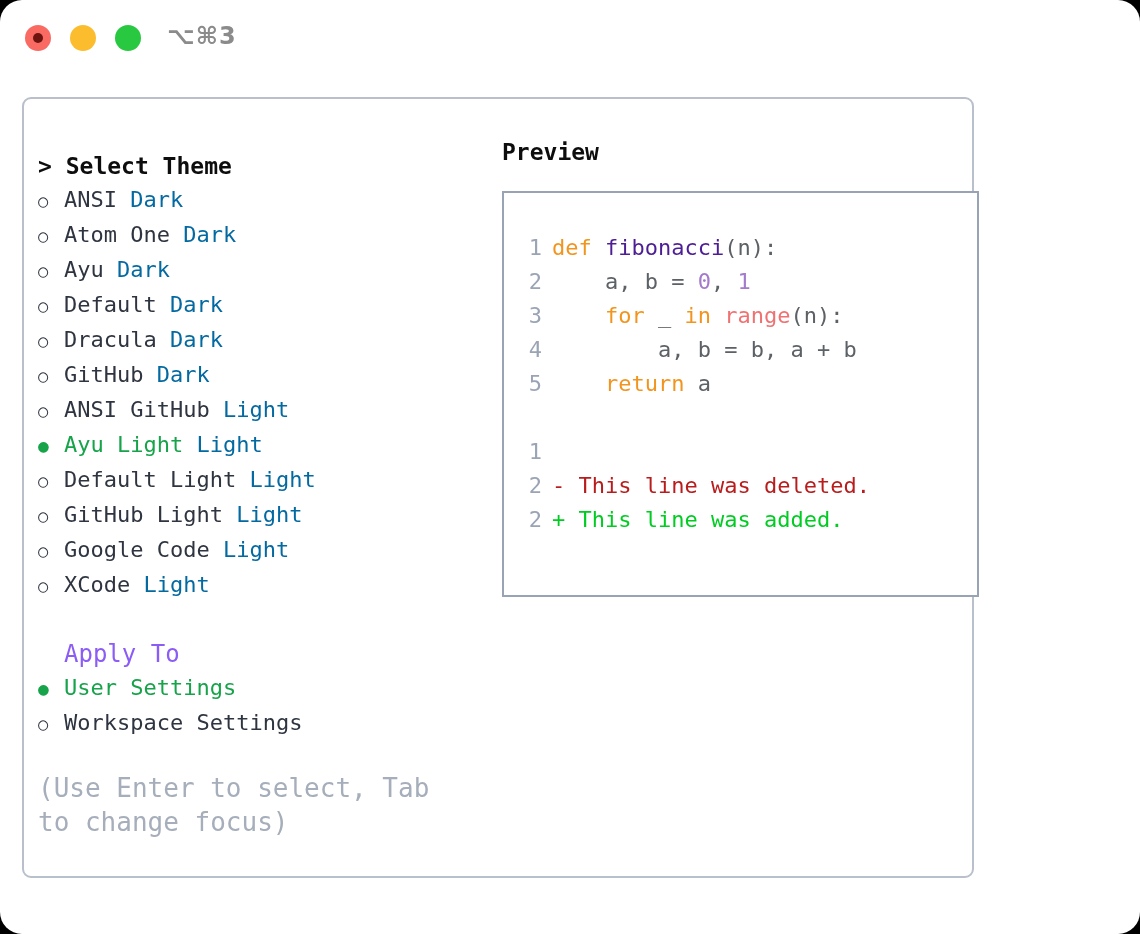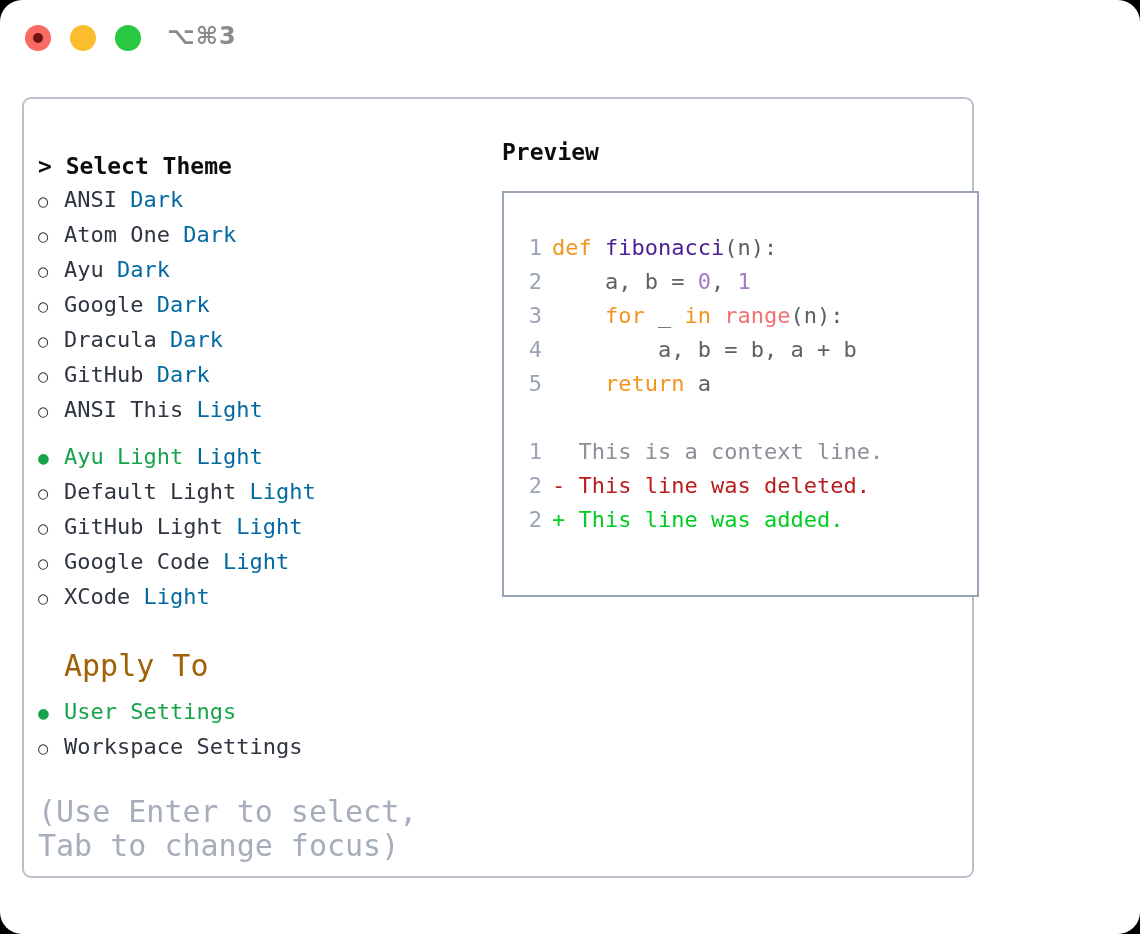--- a/index.html
+++ b/index.html
@@ -100,33 +100,33 @@
   }
   .marker {
     width: 26px;
     flex: 0 0 26px;
     font-size: 17px;
     color: #2f3540;
     line-height: 34px;
   }
   .opt-row.selected .marker { color: #16a34a; font-size: 18px; }
   .opt-name { color: #2f3540; }
-  .opt-row.selected .opt-name { color: #16a34a; margin-top: 12px; }
+  .opt-row.selected .opt-name { color: #16a34a; }
   .opt-variant { color: #0369a1; }
   .spacer-row { height: 34px; }
   .apply-head {
-    font-size: 30px;
-    line-height: 34px;
-    color: #a16207;
+    font-size: 24px;
+    line-height: 34px;
+    color: #8b5cf6;
     padding-left: 26px;
     white-space: pre;
   }
   .hint {
     margin-top: 30px;
-    font-size: 30px;
+    font-size: 26px;
     line-height: 34px;
     color: #a5aeba;
     width: 400px;
   }
   
   .right-col {
     position: absolute;
     left: 478px; top: 36px;
     width: 500px;
   }
@@ -187,24 +187,24 @@
 
   <div class="dialog">
 
     <div class="left-col">
       <div class="section-title bold">&gt; Select Theme</div>
 
       <div class="opt-list" id="theme-list">
           <div class="opt-row"><span class="marker">○</span><span class="opt-name">ANSI</span><span> </span><span class="opt-variant">Dark</span></div>
           <div class="opt-row"><span class="marker">○</span><span class="opt-name">Atom One</span><span> </span><span class="opt-variant">Dark</span></div>
           <div class="opt-row"><span class="marker">○</span><span class="opt-name">Ayu</span><span> </span><span class="opt-variant">Dark</span></div>
-          <div class="opt-row"><span class="marker">○</span><span class="opt-name">Google</span><span> </span><span class="opt-variant">Dark</span></div>
+          <div class="opt-row"><span class="marker">○</span><span class="opt-name">Default</span><span> </span><span class="opt-variant">Dark</span></div>
           <div class="opt-row"><span class="marker">○</span><span class="opt-name">Dracula</span><span> </span><span class="opt-variant">Dark</span></div>
           <div class="opt-row"><span class="marker">○</span><span class="opt-name">GitHub</span><span> </span><span class="opt-variant">Dark</span></div>
-          <div class="opt-row"><span class="marker">○</span><span class="opt-name">ANSI This</span><span> </span><span class="opt-variant">Light</span></div>
+          <div class="opt-row"><span class="marker">○</span><span class="opt-name">ANSI GitHub</span><span> </span><span class="opt-variant">Light</span></div>
           <div class="opt-row selected"><span class="marker">●</span><span class="opt-name">Ayu Light</span><span> </span><span class="opt-variant">Light</span></div>
           <div class="opt-row"><span class="marker">○</span><span class="opt-name">Default Light</span><span> </span><span class="opt-variant">Light</span></div>
           <div class="opt-row"><span class="marker">○</span><span class="opt-name">GitHub Light</span><span> </span><span class="opt-variant">Light</span></div>
           <div class="opt-row"><span class="marker">○</span><span class="opt-name">Google Code</span><span> </span><span class="opt-variant">Light</span></div>
           <div class="opt-row"><span class="marker">○</span><span class="opt-name">XCode</span><span> </span><span class="opt-variant">Light</span></div>
         </div>
 
       <div class="spacer-row"></div>
 
       <div class="apply-head">Apply To</div>
@@ -222,21 +222,21 @@
       <div class="preview-box">
         <div id="code-block">
             <div class="code-line"><span class="lineno">1</span><span class="code-text"><span class="kw">def</span><span class="punct"> </span><span class="fn">fibonacci</span><span class="punct">(n):</span></span></div>
             <div class="code-line"><span class="lineno">2</span><span class="code-text"><span class="punct">    a, b = </span><span class="num">0</span><span class="punct">, </span><span class="num">1</span></span></div>
             <div class="code-line"><span class="lineno">3</span><span class="code-text"><span class="punct">    </span><span class="kw">for</span><span class="punct"> _ </span><span class="kw">in</span><span class="punct"> </span><span class="call">range</span><span class="punct">(n):</span></span></div>
             <div class="code-line"><span class="lineno">4</span><span class="code-text"><span class="punct">        a, b = b, a + b</span></span></div>
             <div class="code-line"><span class="lineno">5</span><span class="code-text"><span class="punct">    </span><span class="kw">return</span><span class="punct"> a</span></span></div>
           </div>
         <div class="blank-line"></div>
         <div id="diff-block">
-            <div class="code-line"><span class="lineno">1</span><span class="diff-ctx">  This is a context line.</span></div>
+            <div class="code-line"><span class="lineno">1</span></div>
             <div class="code-line"><span class="lineno">2</span><span class="diff-del">- This line was deleted.</span></div>
             <div class="code-line"><span class="lineno">2</span><span class="diff-add">+ This line was added.</span></div>
           </div>
       </div>
     </div>
 
   </div>
 </div>
 
 </body></html>

